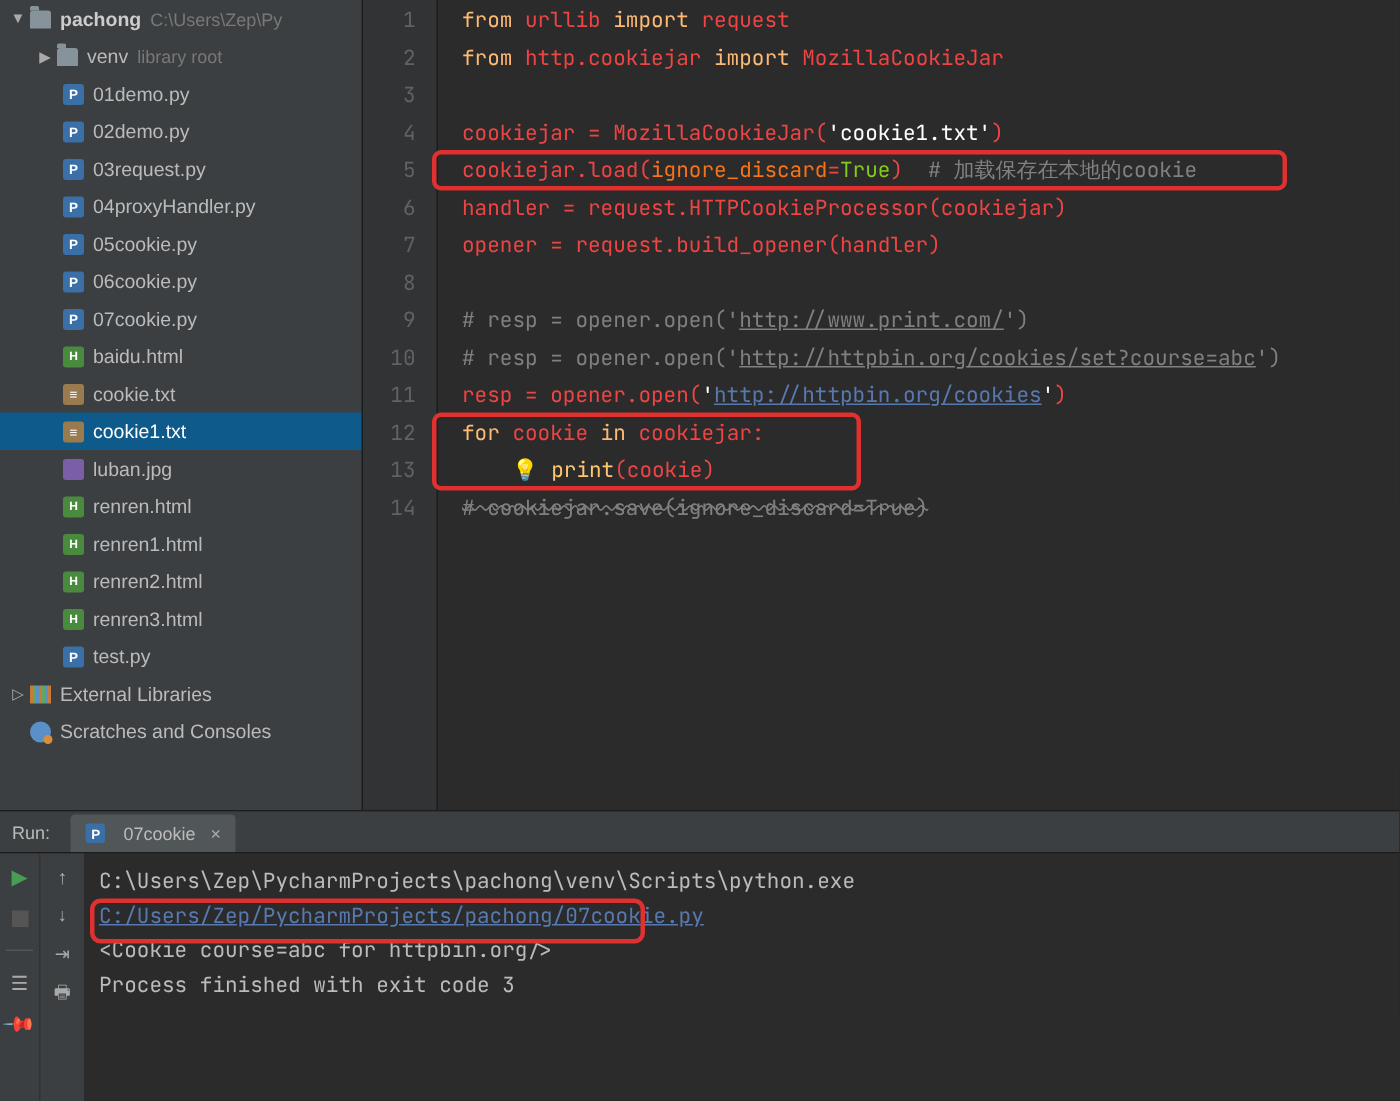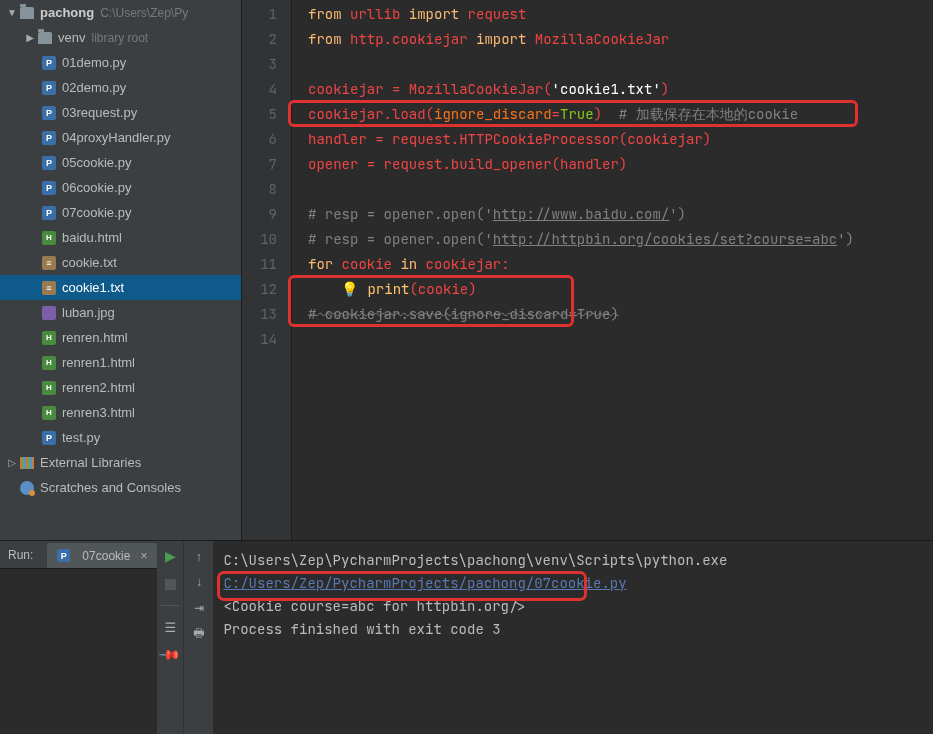--- a/index.html
+++ b/index.html
@@ -22,21 +22,21 @@
 .dim { color:#787878; margin-left:6px; font-size:12px;text-align:center;}
 .i1 { padding-left:24px; } .i2 { padding-left:42px; }
 .editor { flex:1; background:#2b2b2b; display:flex; font-family:"JetBrains Mono",Consolas,monospace; font-size:14px; line-height:25px; }
 .gutter { width:50px; background:#313335; color:#606366; text-align:right; padding-right:14px; padding-top:2px; border-right:1px solid #1c1c1c;}
 .code { flex:1; padding-top:2px; padding-left:16px; position:relative; }
 .code-line { height:25px; white-space:pre; }
 .kw { color:#fdba74; } .str { color:#ffffff; } .url { color:#5879b0; text-decoration:underline;} .com { color:#808080; } .id { color:#ef4444; } .param{ color:#f97316; } .val{color:#84cc16;} .fn{color:#ffc66d;}
 .hl-box { position:absolute; border:3px solid #e03131; border-radius:6px; pointer-events:none; }
 .bulb { color:#ffc66d; }
 .divider { height:1px; background:#1c1c1c; }
-.bottom { flex:1; background:#2b2b2b; display:flex; flex-direction:row; }
+.bottom { flex:1; background:#2b2b2b; display:flex; flex-direction:column; }
 .run-tabs { height:28px; background:#3c3f41; display:flex; align-items:flex-end; padding-left:8px; border-bottom:1px solid #1c1c1c;}
 .run-label { color:#bbb; font-size:12px; margin-right:14px; align-self:center;}
 .run-tab { background:#515658; height:25px; display:flex; align-items:center; padding:0 10px; border-radius:3px 3px 0 0; gap:6px; font-size:12px;}
 .run-tab .py-icon{width:13px;height:13px;}
 .close-x{ color:#aaa; margin-left:4px; cursor:pointer;}
 .console-area { flex:1; display:flex; }
 .console-controls { width:26px; background:#3c3f41; display:flex; flex-direction:column; align-items:center; padding-top:8px; gap:14px;}
 .console-controls2 { width:30px; background:#3c3f41; display:flex; flex-direction:column; align-items:center; padding-top:8px; gap:12px; border-left:1px solid #333;}
 .ctrl { width:16px; height:14px; display:flex; align-items:center; justify-content:center; cursor:pointer; }
 .play{ color:#499c54; font-size:14px;} .stop{ width:11px;height:11px;background:#555;} .sep{width:18px;height:1px;background:#555;}
@@ -161,22 +161,23 @@
     </div>
     <div class="code">
       <div class="code-line"><span class="kw">from</span><span class="id"> urllib </span><span class="kw">import</span><span class="id"> request</span></div>
       <div class="code-line"><span class="kw">from</span><span class="id"> http.cookiejar </span><span class="kw">import</span><span class="id"> MozillaCookieJar</span></div>
       <div class="code-line"></div>
       <div class="code-line"><span class="id">cookiejar = MozillaCookieJar(</span><span class="str">'cookie1.txt'</span><span class="id">)</span></div>
       <div class="code-line"><span class="id">cookiejar.load(</span><span class="param">ignore_discard</span><span class="id">=</span><span class="val">True</span><span class="id">)  </span><span class="com"># 加载保存在本地的cookie</span></div>
       <div class="code-line"><span class="id">handler = request.HTTPCookieProcessor(cookiejar)</span></div>
       <div class="code-line"><span class="id">opener = request.build_opener(handler)</span></div>
       <div class="code-line"></div>
-      <div class="code-line"><span class="com"># resp = opener.open('</span><span class="com url">http://www.baidu.com/</span><span class="com">')</span></div>
+      <div class="code-line"><span class="com"># resp = opener.open('</span><span class="com url">http://www.print.com/</span><span class="com">')</span></div>
       <div class="code-line"><span class="com"># resp = opener.open('</span><span class="com url">http://httpbin.org/cookies/set?course=abc</span><span class="com">')</span></div>
+      <div class="code-line"><span class="id">resp = opener.open(</span><span class="str">'</span><span class="str url">http://httpbin.org/cookies</span><span class="str">'</span><span class="id">)</span></div>
       <div class="code-line"><span class="kw">for</span><span class="id"> cookie </span><span class="kw">in</span><span class="id"> cookiejar:</span></div>
       <div class="code-line"><span>    </span><span class="bulb">💡</span><span> </span><span class="fn">print</span><span class="id">(cookie)</span></div>
       <div class="code-line"><span class="com strike"># cookiejar.save(ignore_discard=True)</span></div>
 
       <div class="hl-box" style="left:-4px; top:100px; width:570px; height:27px;"></div>
       <div class="hl-box" style="left:-4px; top:275px; width:286px; height:52px;"></div>
     </div>
   </div>
 </div>
 

